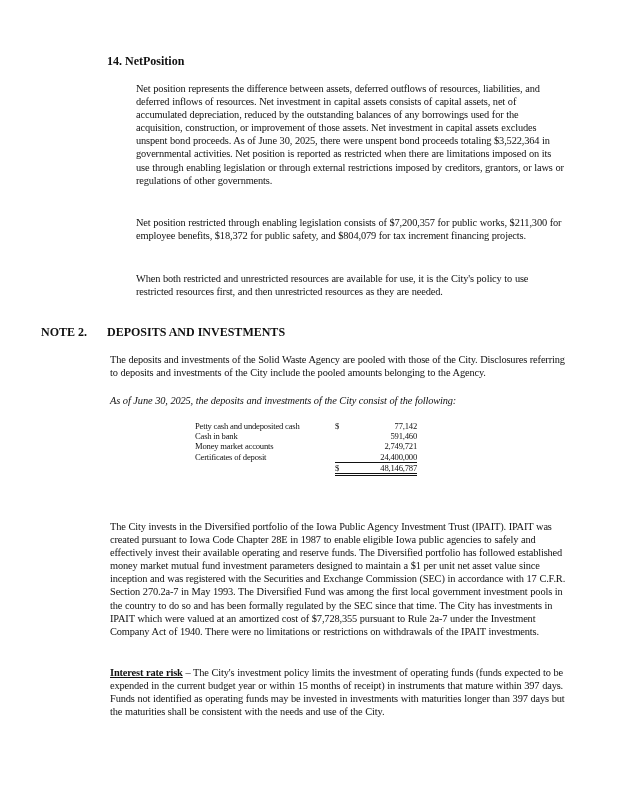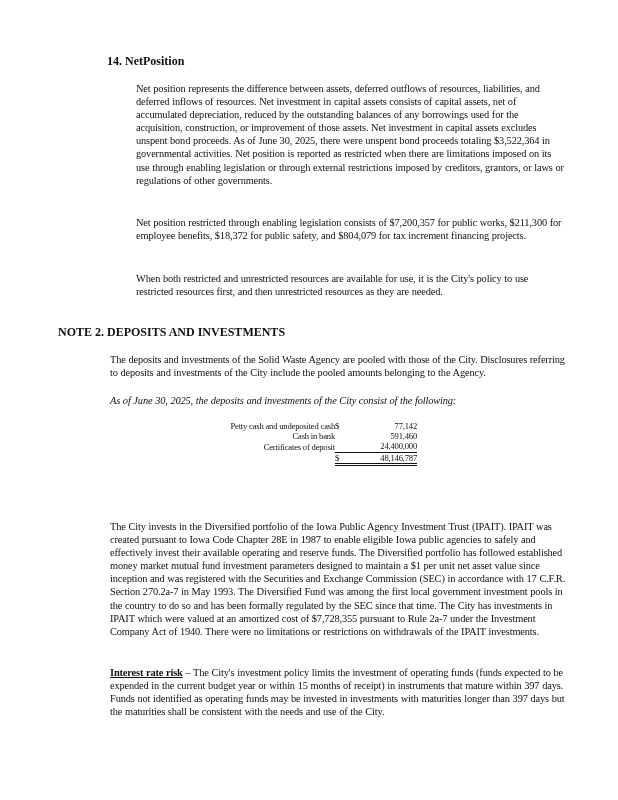--- a/index.html
+++ b/index.html
@@ -10,36 +10,36 @@
       font-size: 10.4px;
       line-height: 13.1px;
     }
     .abs { position: absolute; }
     .heading-bold { font-weight: bold; font-size: 12px; }
     .para { letter-spacing: -0.15px; word-spacing: 0.3px; }
     #sec14-title { left: 107px; top: 55px; }
     #p1 { left: 136px; top: 82px; width: 430px; }
     #p2 { left: 136px; top: 216px; width: 430px; }
     #p3 { left: 136px; top: 272px; width: 430px; }
-    #note-label { left: 58px; top: 326px; }
+    #note-label { left: 41px; top: 326px; }
     #note-title { left: 107px; top: 326px; }
     #p4 { left: 110px; top: 353px; width: 460px; }
     #p5 { left: 110px; top: 394px; width: 460px; font-style: italic; }
     #p6 { left: 110px; top: 520px; width: 460px; }
     #p7 { left: 110px; top: 666px; width: 460px; }
     .ul { text-decoration: underline; font-weight: bold; }
 
     table.fin {
       position: absolute; left: 195px; top: 421px;
       border-collapse: collapse;
       font-size: 8.6px; line-height: 10.2px;
       letter-spacing: -0.2px;
     }
     table.fin td { padding: 0; vertical-align: bottom; }
-    td.lab { width: 140px; text-align: right; }
+    td.lab { width: 140px; }
     td.cur { width: 22px; text-align: left; padding-left: 0; }
     td.amt { width: 60px; text-align: right; margin-top: 40px; }
     tr.total td.cur, tr.total td.amt {
       border-top: 1px solid #111;
       border-bottom: 3px double #111;
     }
   </style>
 </head>
 <body>
 
@@ -61,20 +61,25 @@
       <td class="lab">Petty cash and undeposited cash</td>
       <td class="cur">$</td>
       <td class="amt">77,142</td>
     </tr>
     <tr>
       <td class="lab">Cash in bank</td>
       <td class="cur"></td>
       <td class="amt">591,460</td>
     </tr>
     <tr>
+      <td class="lab">Money market accounts</td>
+      <td class="cur"></td>
+      <td class="amt">2,749,721</td>
+    </tr>
+    <tr>
       <td class="lab">Certificates of deposit</td>
       <td class="cur"></td>
       <td class="amt">24,400,000</td>
     </tr>
     <tr class="total">
       <td class="lab"></td>
       <td class="cur">$</td>
       <td class="amt">48,146,787</td>
     </tr>
   </tbody>

